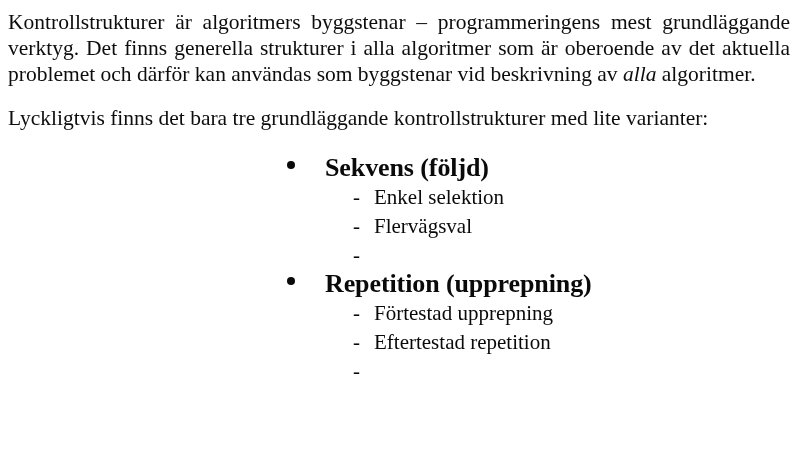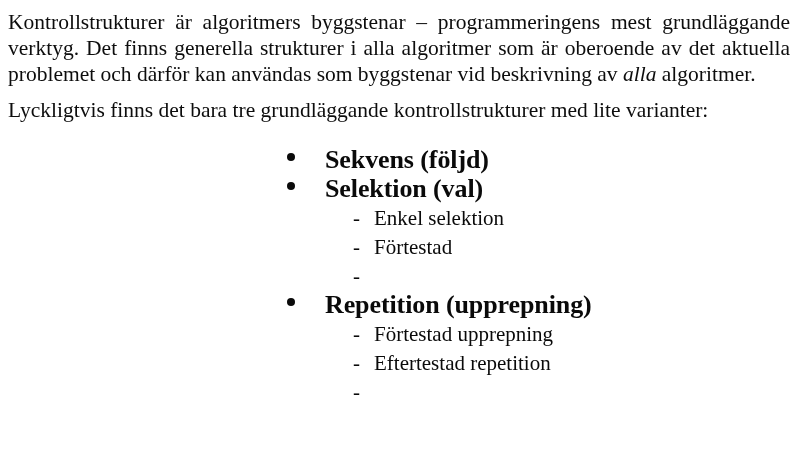--- a/index.html
+++ b/index.html
@@ -33,21 +33,21 @@
     color: #0d0d0d;
   }
   .para-justified {
     text-align: justify;
     text-align-last: left;
   }
   .para-intro {
     margin-top: 0;
   }
   .para-lead {
-    margin-top: 11px;
+    margin-top: 19px;
   }
   .italic {
     font-style: italic;
   }
 
   
   .outline {
     margin: 0;
     padding: 0;
     list-style: none;
@@ -120,32 +120,28 @@
   <ul class="outline">
 
     <li class="group">
       <div class="lvl1">
         <span class="bullet">•</span>
         <span class="lvl1-label">Sekvens (följd)</span>
       </div>
     </li>
 
     <li class="group">
-      <div class="lvl1">
-        <span class="bullet">•</span>
-        <span class="lvl1-label">Selektion (val)</span>
-      </div>
       <ul class="group">
         <li class="lvl2">
           <span class="dash">-</span>
           <span class="lvl2-label">Enkel selektion</span>
         </li>
         <li class="lvl2">
           <span class="dash">-</span>
-          <span class="lvl2-label">Förtestad</span>
+          <span class="lvl2-label">Flervägsval</span>
         </li>
         <li class="lvl2">
           <span class="dash">-</span>
         </li>
       </ul>
     </li>
 
     <li class="group">
       <div class="lvl1">
         <span class="bullet">•</span>

